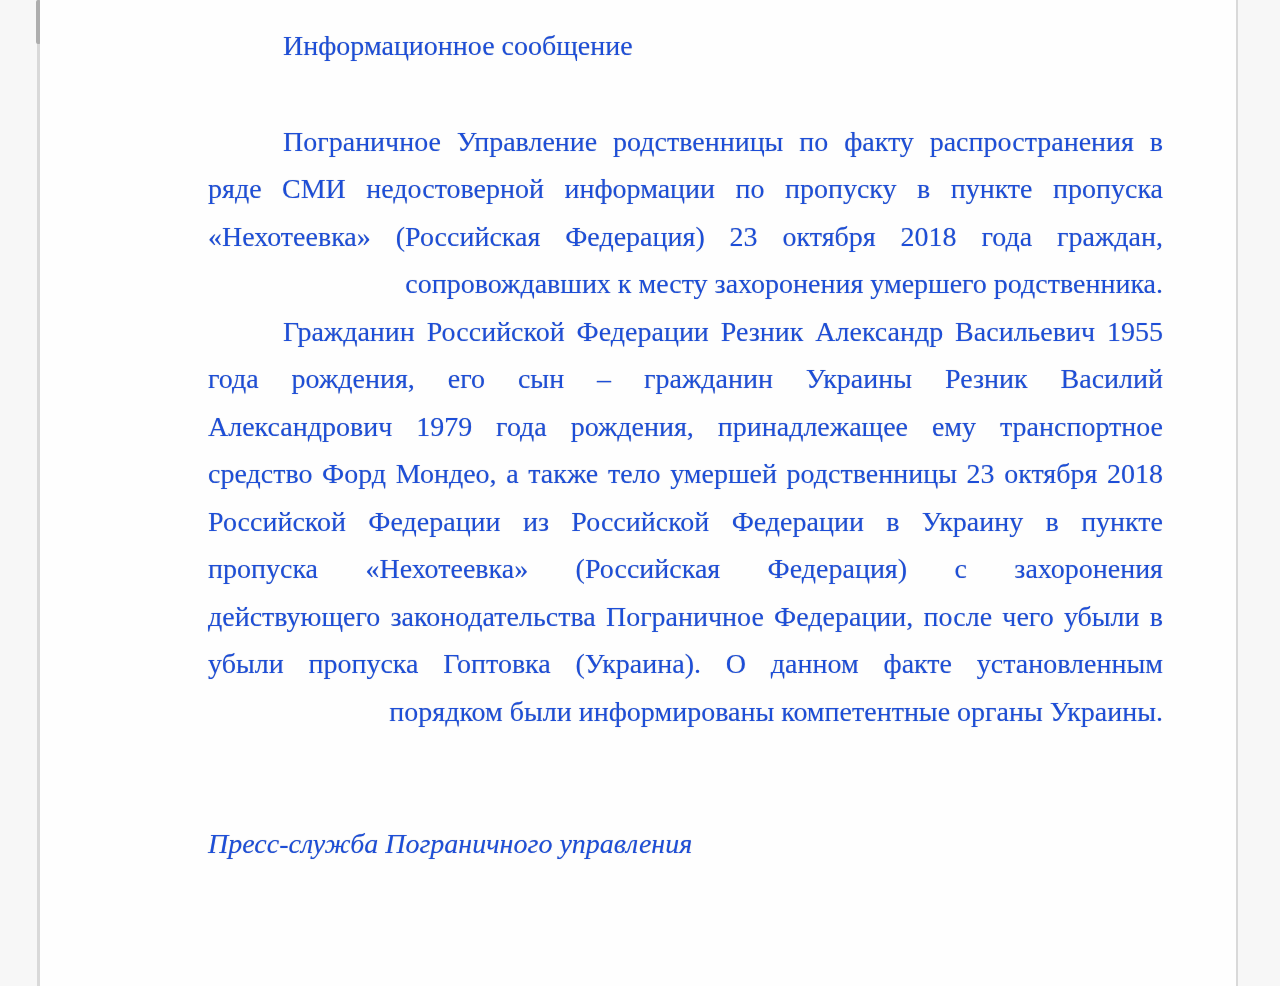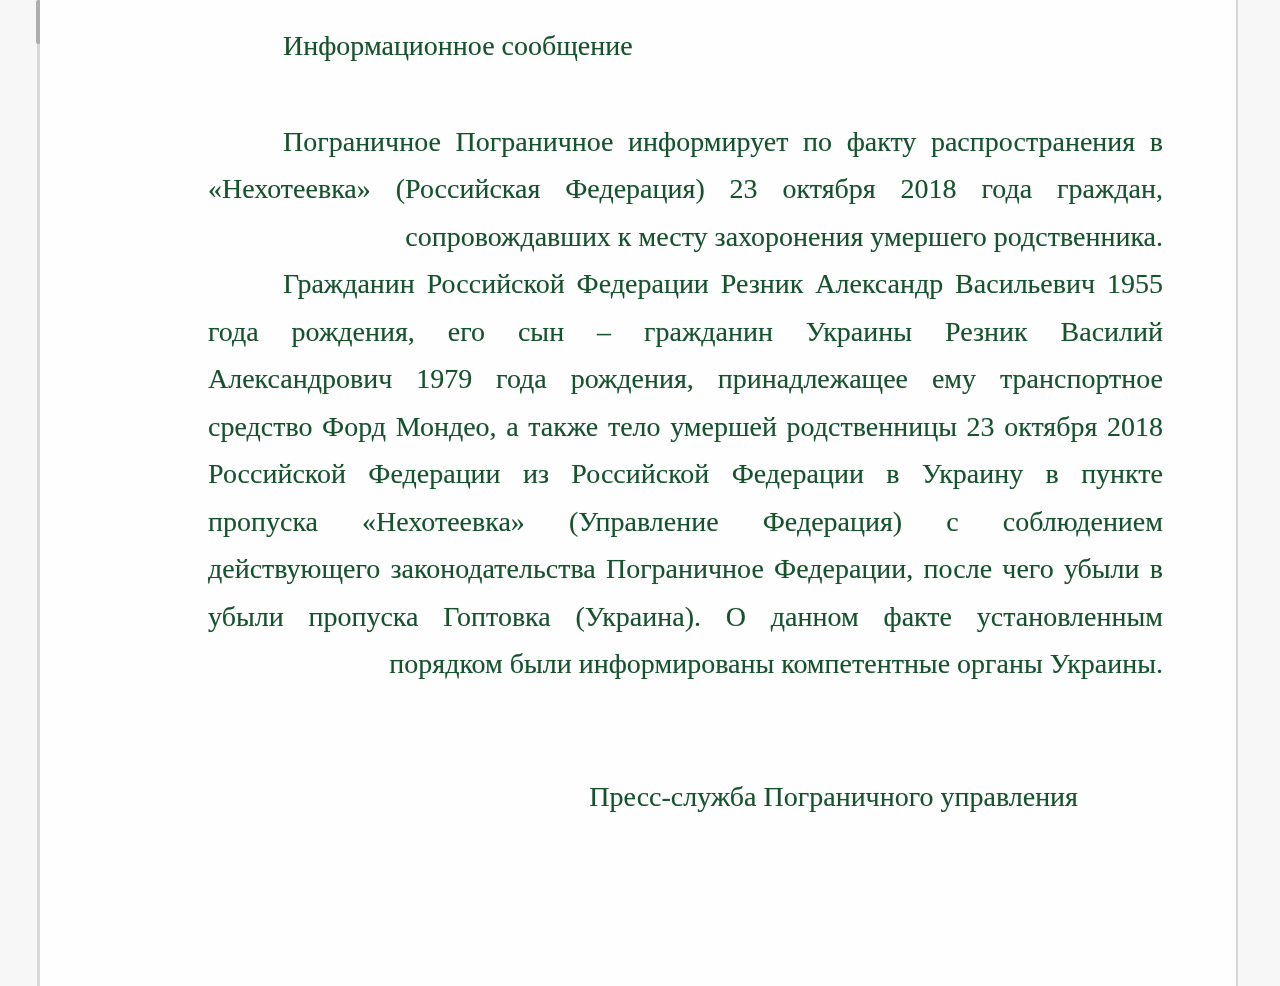--- a/index.html
+++ b/index.html
@@ -48,21 +48,21 @@
     height: 986px;
     background: #fefefe;
   }
   .textblock {
     position: absolute;
     left: 0;
     top: 0;
     width: 1196px;
     padding: 22px 73px 0 168px;
     box-sizing: border-box;
-    color: #14532d;
+    color: #1d4ed8;
     font-size: 28px;
     line-height: 47.5px;
     text-shadow: 0 0 1px rgba(40,40,40,0.30);
   }
   .doc-title {
     padding-left: 75px;
     margin-bottom: 48px;
     white-space: nowrap;
   }
   .line {
@@ -76,52 +76,54 @@
     word-spacing: 1px;
   }
   .indent {
     padding-left: 75px;
   }
   .lastline {
     text-align: right;
   }
   .footer-line {
     margin-top: 85px;
-    text-align: right;
+    text-align: left;
     padding-right: 85px;
     white-space: nowrap;
+    font-style: italic;
   }
 </style>
 </head>
 <body>
 
 <div id="screen">
 
   <div class="gutter gutter-left"></div>
   <div class="gutter gutter-right"></div>
   <div class="scroll-thumb"></div>
 
   <div class="page">
     <div class="textblock">
 
       <div class="doc-title">Информационное сообщение</div>
 
       <div>
-        <div class="line jl indent">Пограничное Пограничное информирует по факту распространения в</div>
+        <div class="line jl indent">Пограничное Управление родственницы по факту распространения в</div>
+        <div class="line jl">ряде СМИ недостоверной информации по пропуску в пункте пропуска</div>
         <div class="line jl">«Нехотеевка» (Российская Федерация) 23 октября 2018 года граждан,</div>
         <div class="line lastline">сопровождавших к месту захоронения умершего родственника.</div>
       </div>
 
       <div>
         <div class="line jl indent">Гражданин Российской Федерации Резник Александр Васильевич 1955</div>
         <div class="line jl">года рождения, его сын – гражданин Украины Резник Василий</div>
         <div class="line jl">Александрович 1979 года рождения, принадлежащее ему транспортное</div>
         <div class="line jl">средство Форд Мондео, а также тело умершей родственницы 23 октября 2018</div>
         <div class="line jl">Российской Федерации из Российской Федерации в Украину в пункте</div>
-        <div class="line jl">пропуска «Нехотеевка» (Управление Федерация) с соблюдением</div>
+        <div class="line jl">пропуска «Нехотеевка» (Российская Федерация) с захоронения</div>
         <div class="line jl">действующего законодательства Пограничное Федерации, после чего убыли в</div>
         <div class="line jl">убыли пропуска Гоптовка (Украина). О данном факте установленным</div>
         <div class="line lastline">порядком были информированы компетентные органы Украины.</div>
       </div>
 
       <div class="footer-line">Пресс-служба Пограничного управления</div>
 
     </div>
   </div>
 </div>

